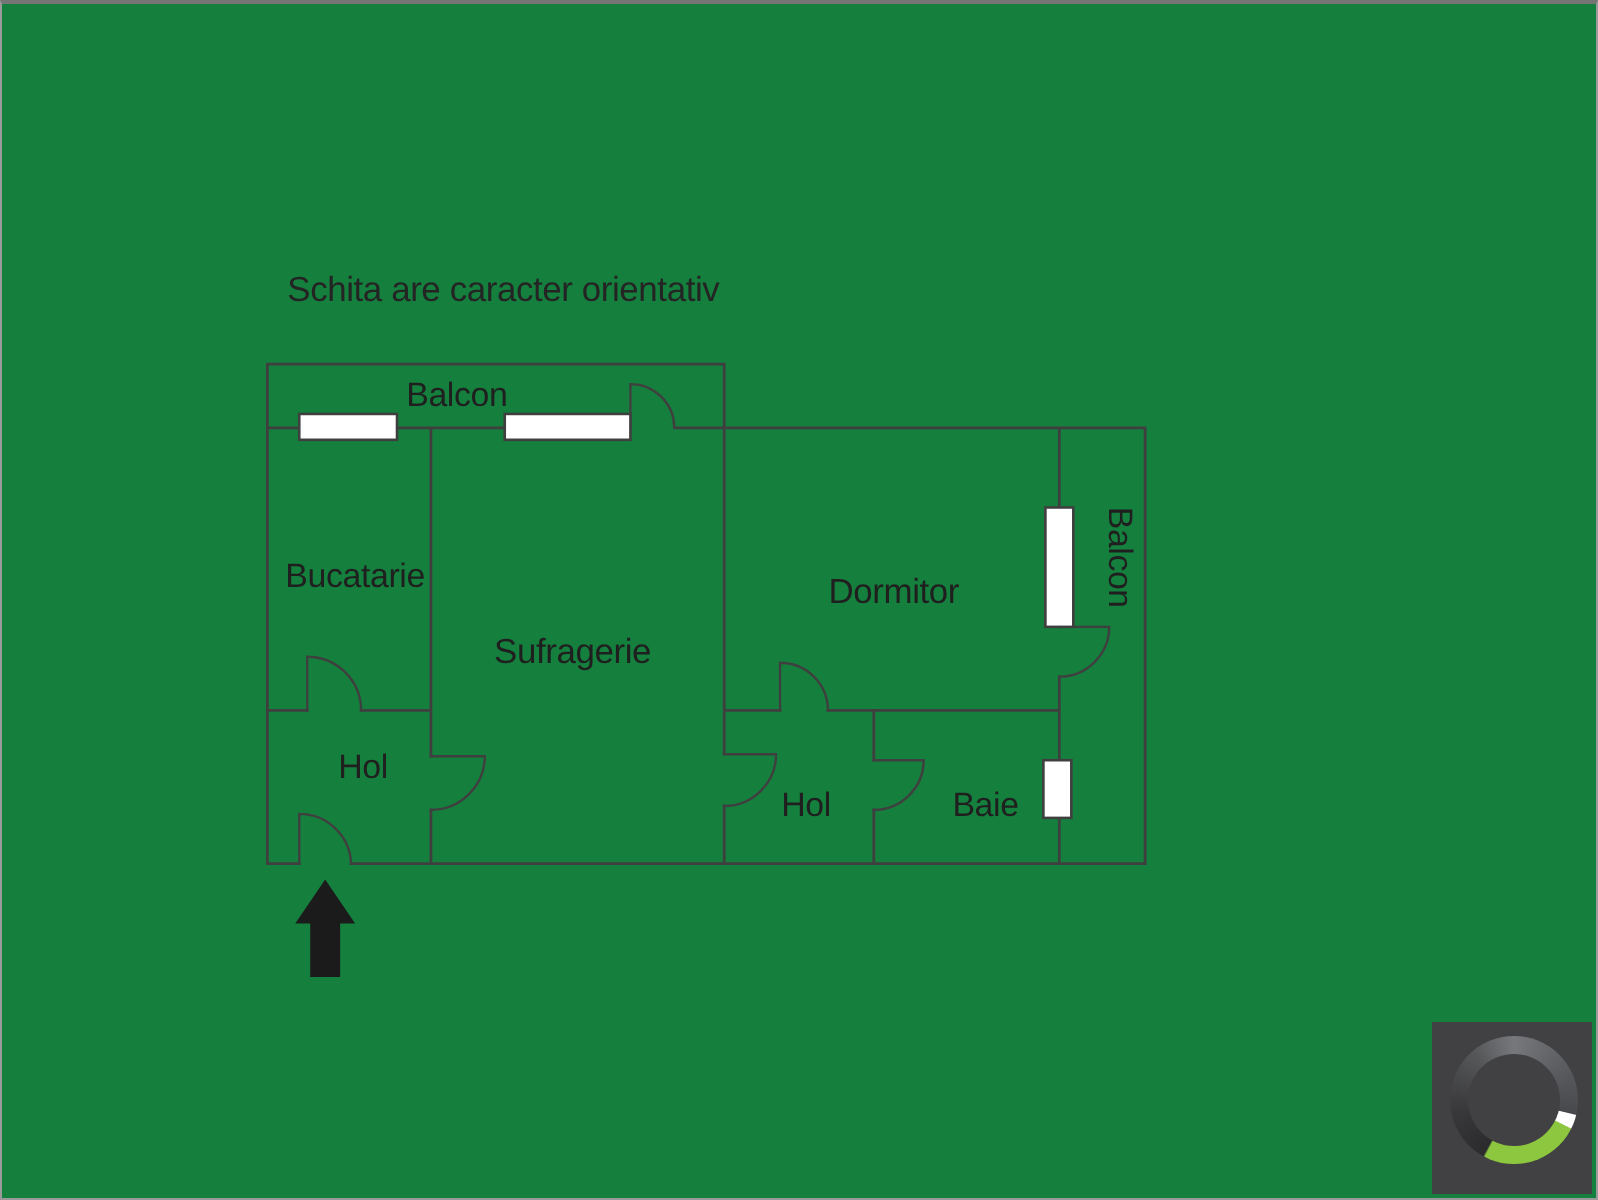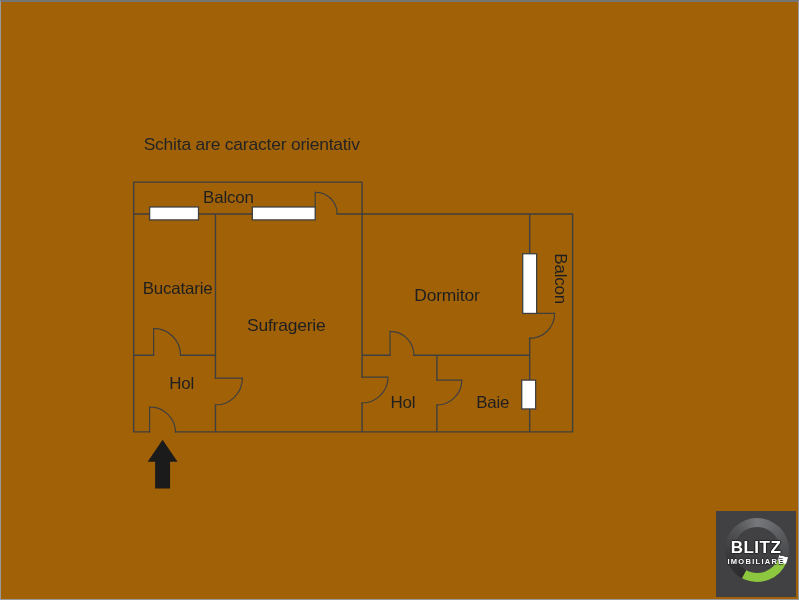--- a/index.html
+++ b/index.html
@@ -1,20 +1,20 @@
 <!DOCTYPE html>
 <html><head>
 <meta charset="utf-8">
 <style>
   html,body{margin:0;padding:0;background:#e9e9e9;}
   .page{
     position:relative;
     width:799px;height:600px;
     box-sizing:border-box;
-    background:#a16207;
+    background:#15803d;
     border:1px solid #9a9a9a;
     border-top:2px solid #757575;
     overflow:hidden;
     font-family:"Liberation Sans", sans-serif;
   }
   .plan-svg{position:absolute;left:0;top:0;width:100%;height:100%;}
   .walls path, .doors path{fill:none;stroke:#3f3f3f;stroke-width:1.4;stroke-linecap:square;}
   .doors path{stroke-width:1.2;}
   .windows rect{fill:#ffffff;stroke:#3f3f3f;stroke-width:1.3;}
   .room-label{fill:#1f1f1f;font-size:17px;text-anchor:middle;letter-spacing:-0.2px;}
@@ -101,19 +101,15 @@
     <text class="room-label" x="403" y="408">Hol</text>
     <text class="room-label" x="493" y="408">Baie</text>
     <text class="room-label" x="555" y="278" transform="rotate(90 555 278)">Balcon</text>
 
     <polygon class="entrance-arrow" points="162,440 147,462 154.5,462 154.5,489 169.5,489 169.5,462 177,462" fill="#1b1b1b"></polygon>
   </svg>
 
   <div class="logo">
     <div class="logo-square"></div>
     <div class="logo-ring"></div>
-    <div class="logo-text">
-      <span class="logo-brand">BLITZ</span>
-      <span class="logo-sub">IMOBILIARE</span>
-    </div>
   </div>
 
 </div>
 
 </body></html>

